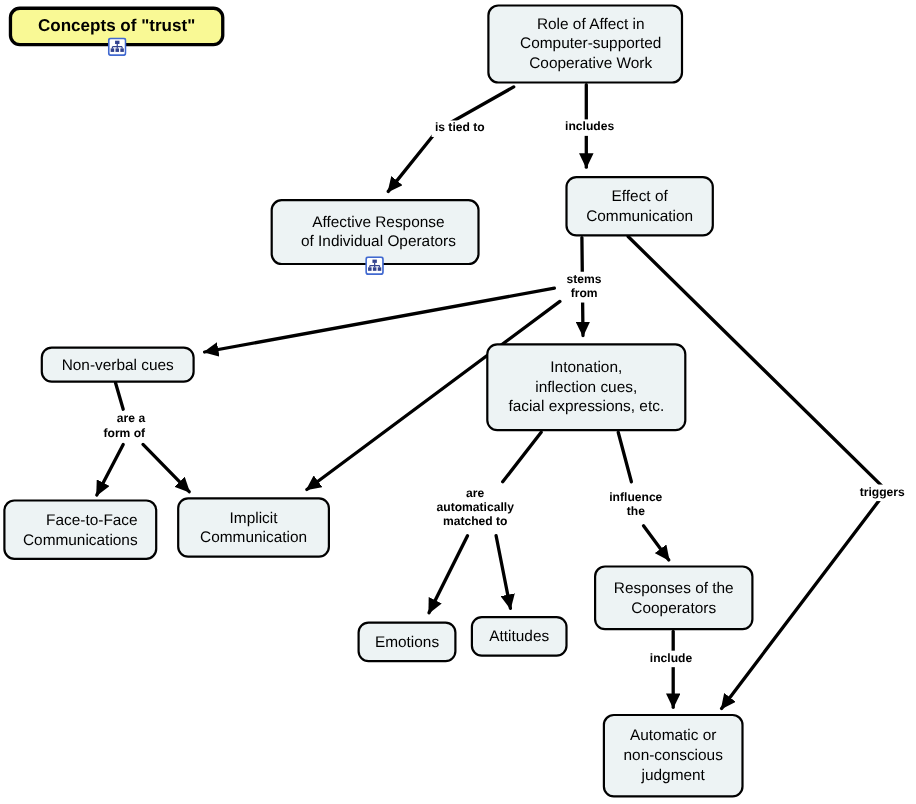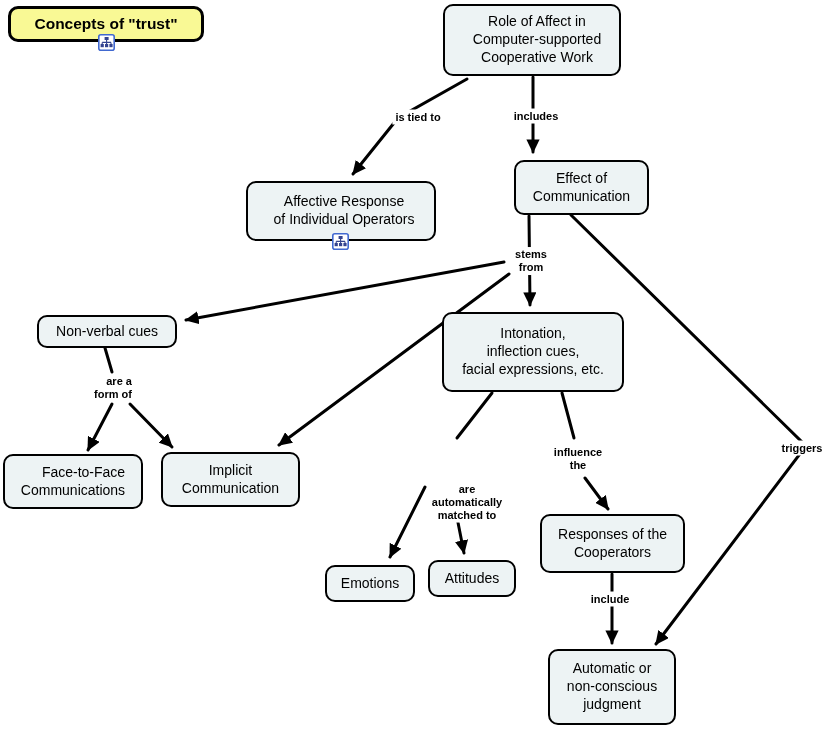--- a/index.html
+++ b/index.html
@@ -109,21 +109,21 @@
   <div class="node" style="left:548px;top:649px;width:128px;height:76px;">Automatic or
 non-conscious
 judgment</div>
 
   <div class="edge-label" style="left:381px;top:117px;margin-left:37px;">is tied to</div>
   <div class="edge-label" style="left:536px;top:116px;">includes</div>
   <div class="edge-label" style="left:531px;top:261px;">stems
 from</div>
   <div class="edge-label" style="left:113px;top:388px;text-align:right;">are a
 form of</div>
-  <div class="edge-label" style="left:467px;top:462px;margin-top:40px;">are
+  <div class="edge-label" style="left:432px;top:462px;">are
 automatically
 matched to</div>
   <div class="edge-label" style="left:578px;top:459px;">influence
 the</div>
   <div class="edge-label" style="left:802px;top:448px;">triggers</div>
   <div class="edge-label" style="left:610px;top:599px;">include</div>
 
 </div>
 
 </body></html>

